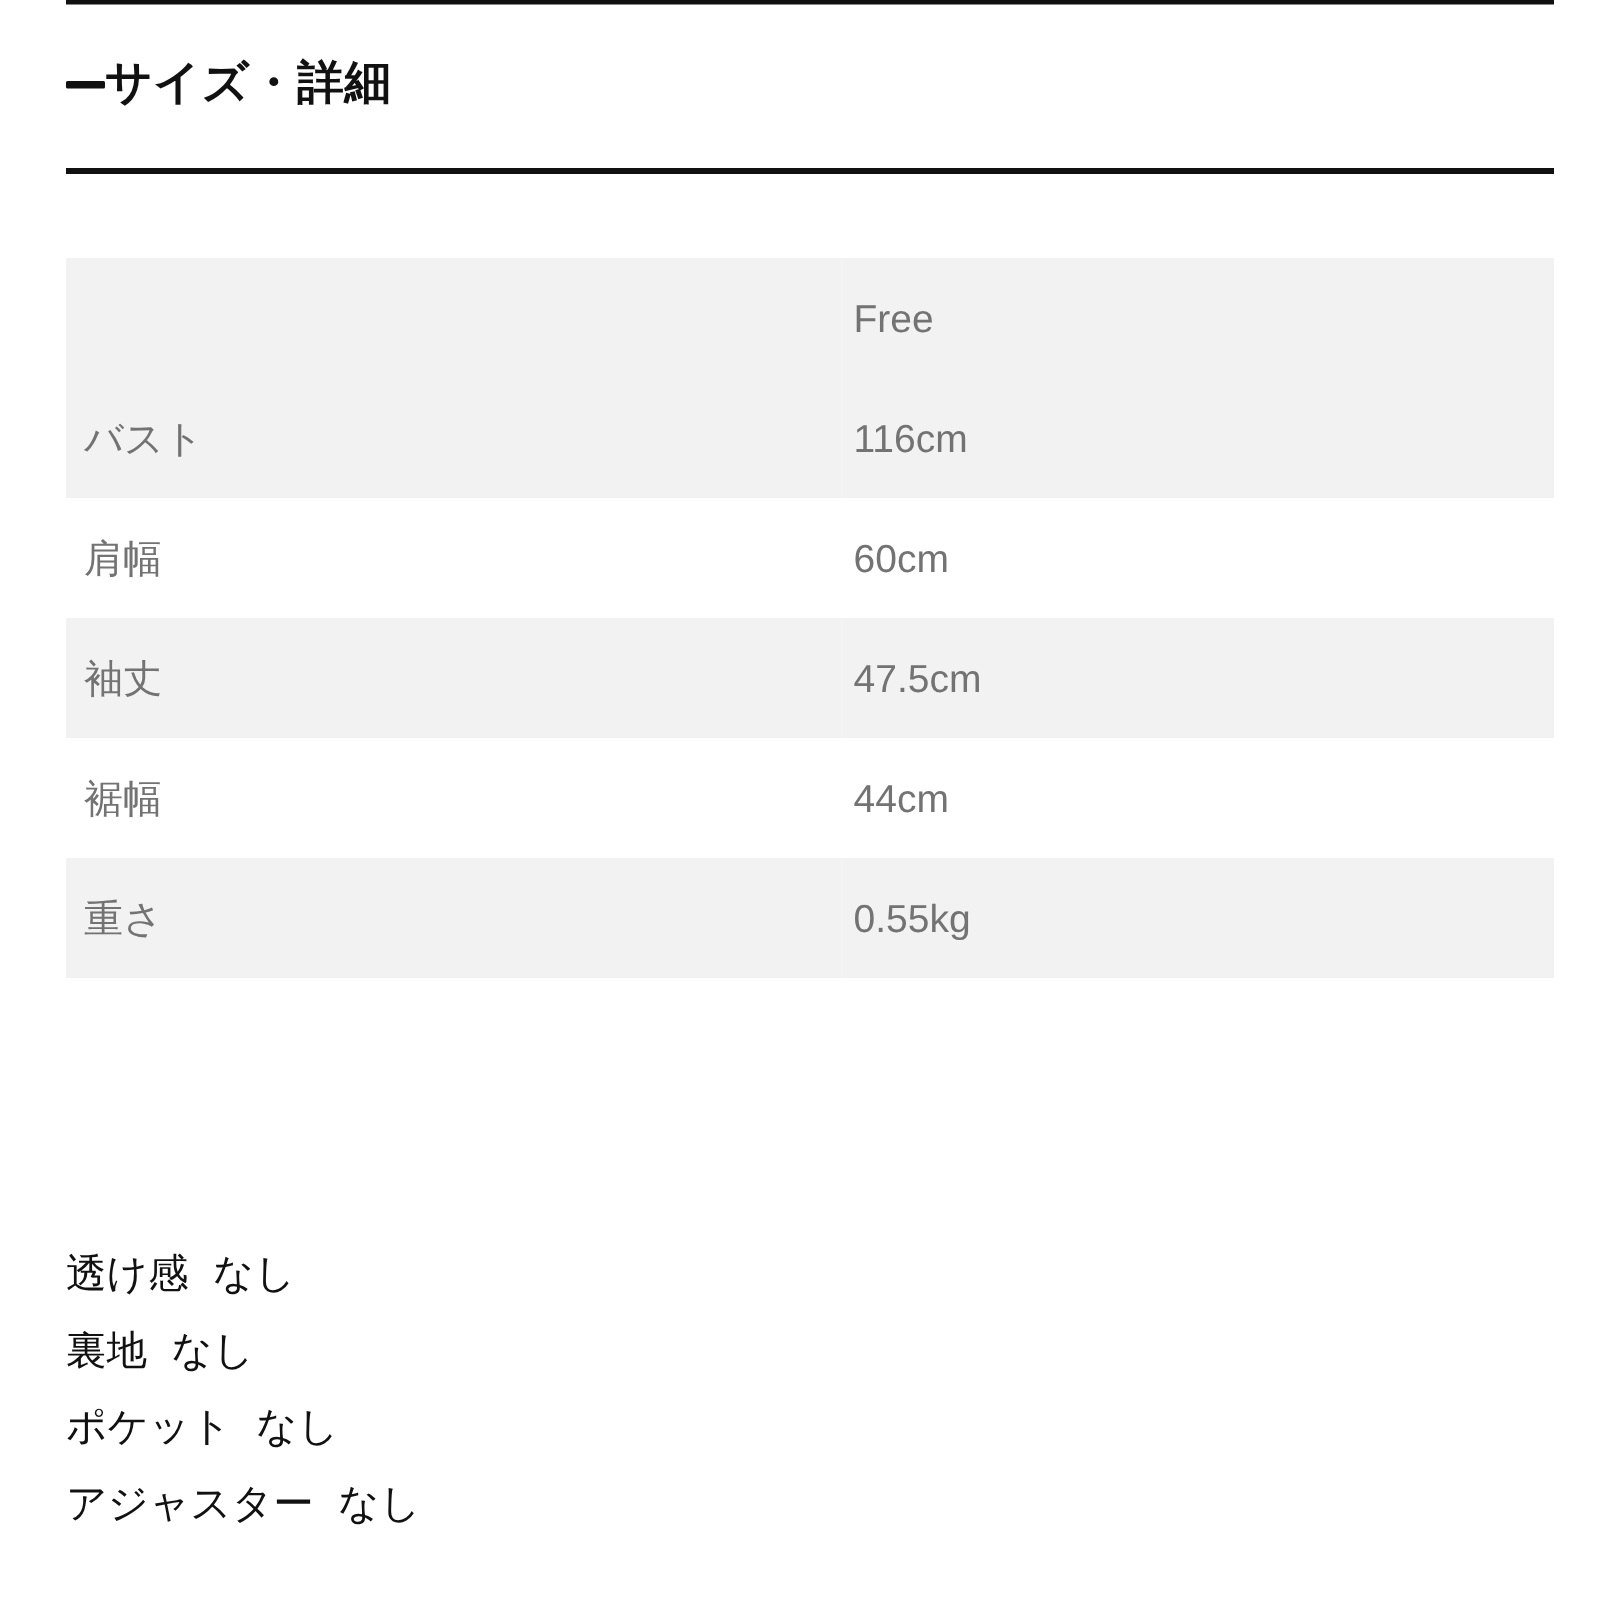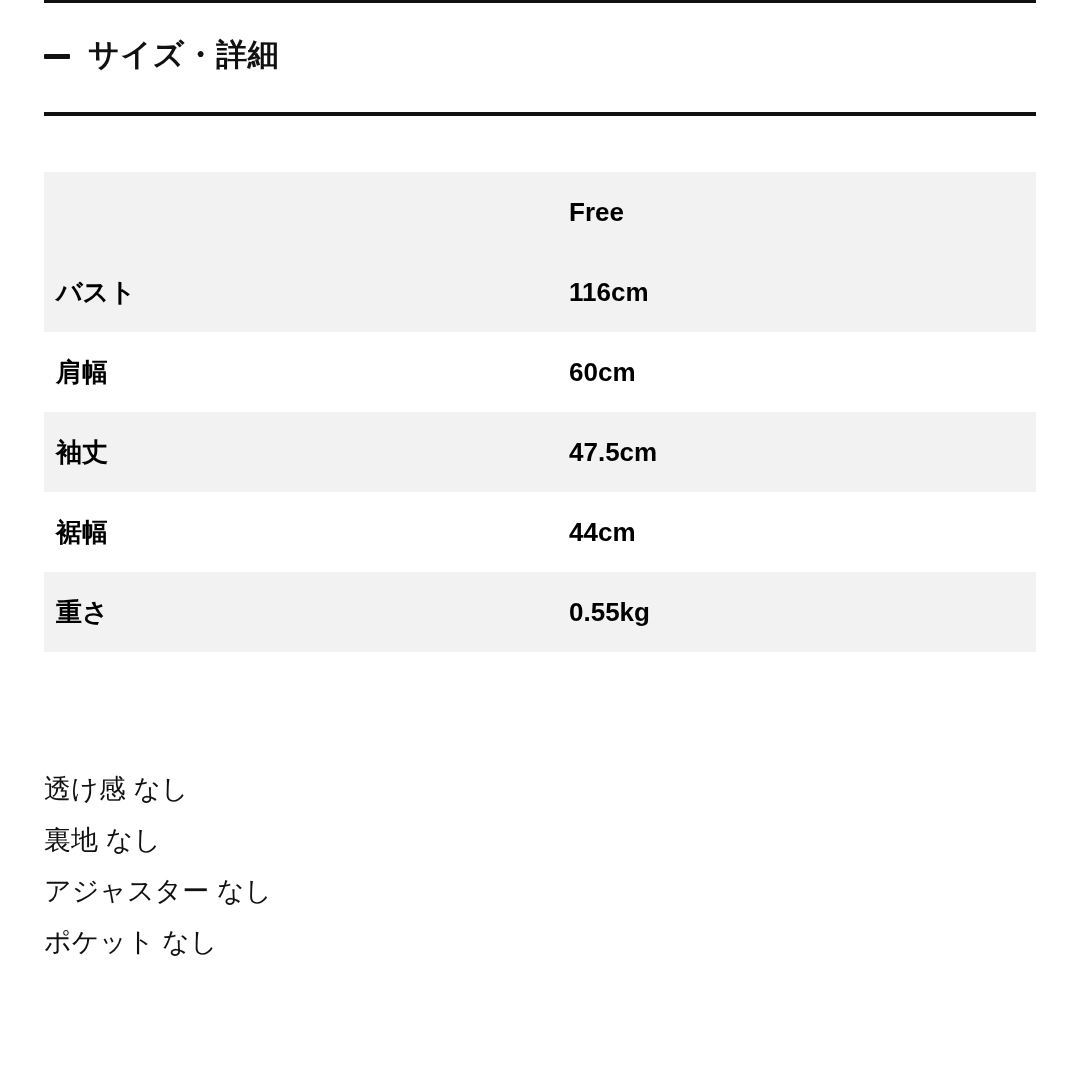--- a/index.html
+++ b/index.html
@@ -32,21 +32,20 @@
     height: 3px;
     background: #111111;
   }
 
   .section-header {
     position: absolute;
     top: 36px;
     left: 44px;
     display: flex;
     align-items: center;
-    gap: 18px;
   }
   .toggle-minus {
     display: inline-block;
     width: 26px;
     height: 5px;
     background: #111111;
     border-radius: 1px;
     margin-top: 4px;
   }
   .section-title {
@@ -77,39 +76,39 @@
   .size-table tr {
     height: 80px;
   }
   .size-table tr.shaded {
     background: #f2f2f2;
   }
   .size-table td {
     padding: 0;
     vertical-align: middle;
     font-size: 26px;
-    color: #000000;
-    font-weight: bold;
+    color: #737373;
   }
   .size-table td.label {
     width: 505px;
     padding-left: 12px;
   }
   .size-table td.value {
     padding-left: 8px;
   }
   .size-table tr.head td.value {
     font-size: 26px;
   }
 
   .notes {
     position: absolute;
-    top: 764px;
+    top: 827px;
     left: 44px;
     width: 992px;
+    font-family: Liberation Mono, monospace;
   }
   .notes .note-line {
     font-size: 27px;
     line-height: 51px;
     color: #111111;
     white-space: nowrap;
   }
 </style>
 </head>
 <body>
@@ -150,17 +149,17 @@
       <tr class="shaded">
         <td class="label">重さ</td>
         <td class="value">0.55kg</td>
       </tr>
     </tbody>
   </table>
 
   <div class="notes">
     <div class="note-line">透け感 なし</div>
     <div class="note-line">裏地 なし</div>
+    <div class="note-line">ポケット なし</div>
     <div class="note-line">アジャスター なし</div>
-    <div class="note-line">ポケット なし</div>
   </div>
 
 </div>
 
 </body></html>

